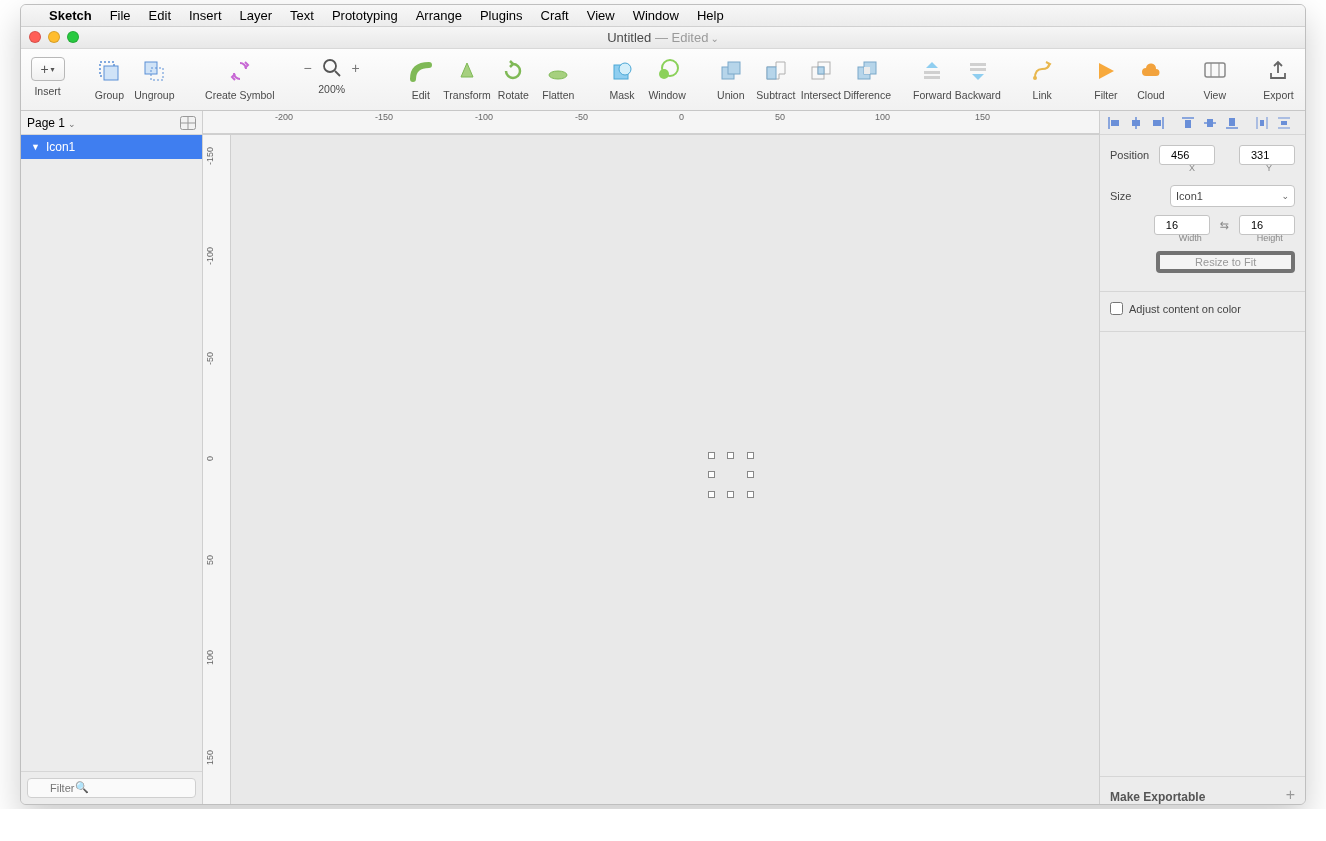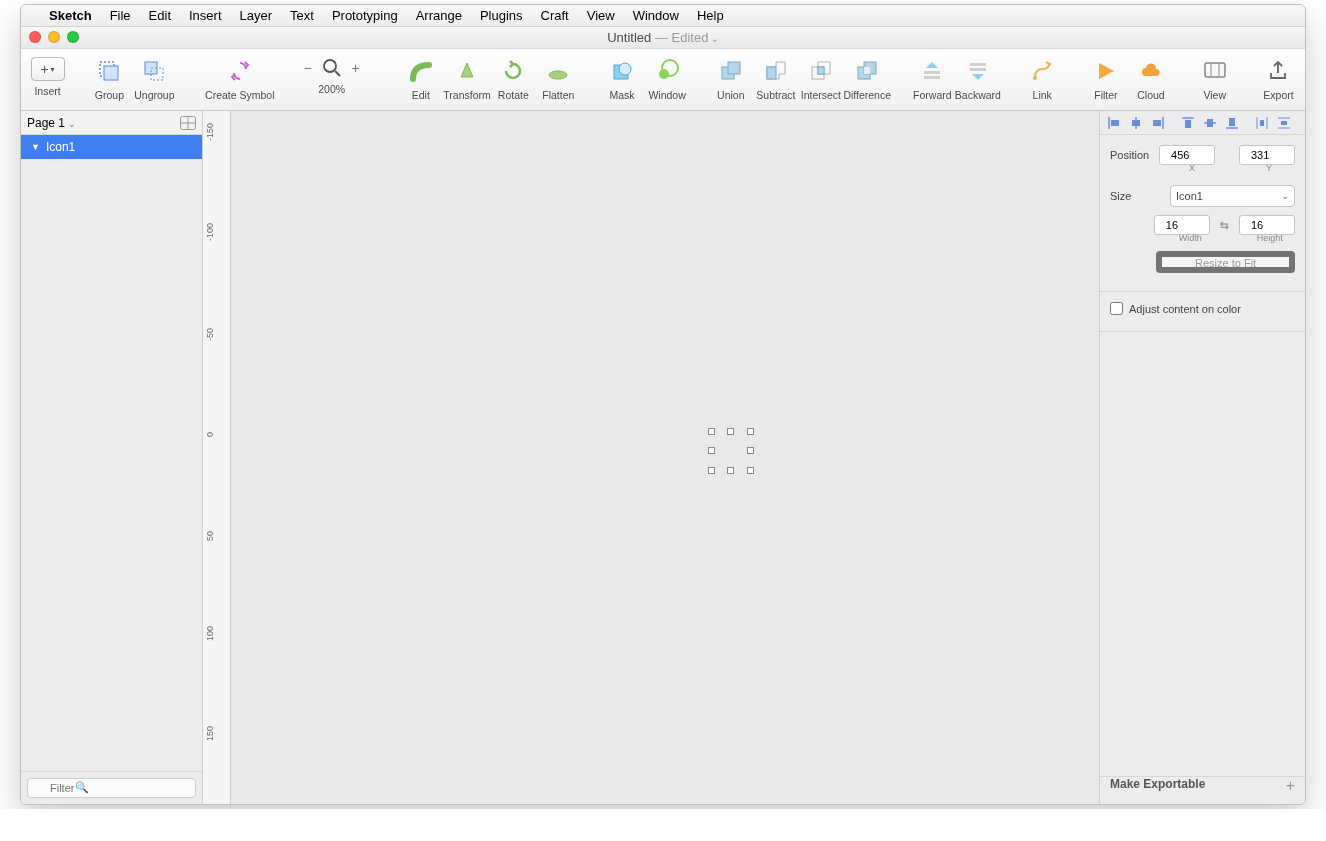--- a/index.html
+++ b/index.html
@@ -53,26 +53,26 @@
 .align-row { height:24px; border-bottom:1px solid #d6d6d6; display:flex; align-items:center; padding:0 4px; gap:2px;}
 .align-btn { width:20px; height:18px; display:flex; align-items:center; justify-content:center; color:#6a8fd8;}
 .align-sep { flex:0 0 6px;}
 .insp-section { padding:10px 10px; border-bottom:1px solid #d6d6d6;}
 .insp-row { display:flex; align-items:center; margin-bottom:8px; gap:8px;}
 .insp-label { width:52px; font-size:11px;}
 .insp-input { width:56px; height:20px; border:1px solid #c4c4c4; border-radius:3px; background:#fff; font-size:11px; padding:0 11px;}
 .insp-sublabel { font-size:9px; color:#888; text-align:center; width:56px; margin-top:-4px;}
 .insp-select { flex:1; height:22px; border:1px solid #c4c4c4; border-radius:4px; background:#fff; font-size:11px; padding:0 5px; display:flex; align-items:center; justify-content:space-between;}
 .link-icon { font-size:11px; color:#888; padding:0 2px;}
-.resize-btn { width:100%; height:22px; border:6px solid #737373; border-radius:4px; background:#f5f5f5; color:#999; font-size:11px;}
+.resize-btn { width:100%; height:22px; border:4px solid #737373; border-radius:4px; background:#f5f5f5; color:#999; font-size:11px;}
 .checkbox-row { display:flex; align-items:center; gap:6px; margin-bottom:6px;}
 .checkbox-row input { width:13px; height:13px;}
 .color-swatch { width:28px; height:18px; border:1px solid #c4c4c4; border-radius:3px; background:#fff; margin-left:auto;}
 .sub-check { margin-left:18px; color:#b0b0b0;}
-.export-bar { margin-top:auto; height:28px; border-top:1px solid #d6d6d6; display:flex; align-items:flex-start; justify-content:space-between; padding:0 10px; font-size:12px; font-weight:600; color:#555;}
+.export-bar { margin-top:auto; height:28px; border-top:1px solid #d6d6d6; display:flex; align-items:flex-end; justify-content:space-between; padding:0 10px; font-size:12px; font-weight:600; color:#555;}
 .export-bar .plus { font-size:16px; color:#999; font-weight:400;}
 
 svg { display:block;}
 .zoom-controls { display:flex; align-items:center; gap:6px; justify-content:center;}
 .zoom-btn { font-size:14px; color:#777; width:14px; text-align:center;}
 .insert-btn { width:34px; height:24px; border:1px solid #b8b8b8; border-radius:4px; background:linear-gradient(#fff,#f0f0f0); display:flex; align-items:center; justify-content:center; gap:2px;}
 .insert-btn .plus { font-size:14px; color:#555;}
 .insert-btn .caret { font-size:8px; color:#555;}
 </style>
 </head>
@@ -344,20 +344,38 @@
       </div>
       <div class="filter-bar">
         <div class="filter-wrap">
           <span class="mag">🔍</span>
           <input class="filter-input" placeholder="Filter" style="">
         </div>
       </div>
     </div>
 
     <div class="canvas-area">
+      <div class="ruler-top">
+        <span class="tick-label" style="left:72px">-200</span>
+        <span class="tick-label" style="left:172px">-150</span>
+        <span class="tick-label" style="left:272px">-100</span>
+        <span class="tick-label" style="left:372px">-50</span>
+        <span class="tick-label" style="left:476px">0</span>
+        <span class="tick-label" style="left:572px">50</span>
+        <span class="tick-label" style="left:672px">100</span>
+        <span class="tick-label" style="left:772px">150</span>
+        <svg class="ticks" width="900" height="10">
+            <g stroke="#aaa" stroke-width="1">
+          <line x1="0" y1="10" x2="900" y2="10"></line>
+        </g>
+        <g stroke="#999">
+        
+        </g>
+        </svg>
+      </div>
       <div class="canvas-body">
         <div class="ruler-left">
           <span class="tick-label" style="top:30px">-150</span>
           <span class="tick-label" style="top:130px">-100</span>
           <span class="tick-label" style="top:230px">-50</span>
           <span class="tick-label" style="top:326px">0</span>
           <span class="tick-label" style="top:430px">50</span>
           <span class="tick-label" style="top:530px">100</span>
           <span class="tick-label" style="top:630px">150</span>
         </div>

